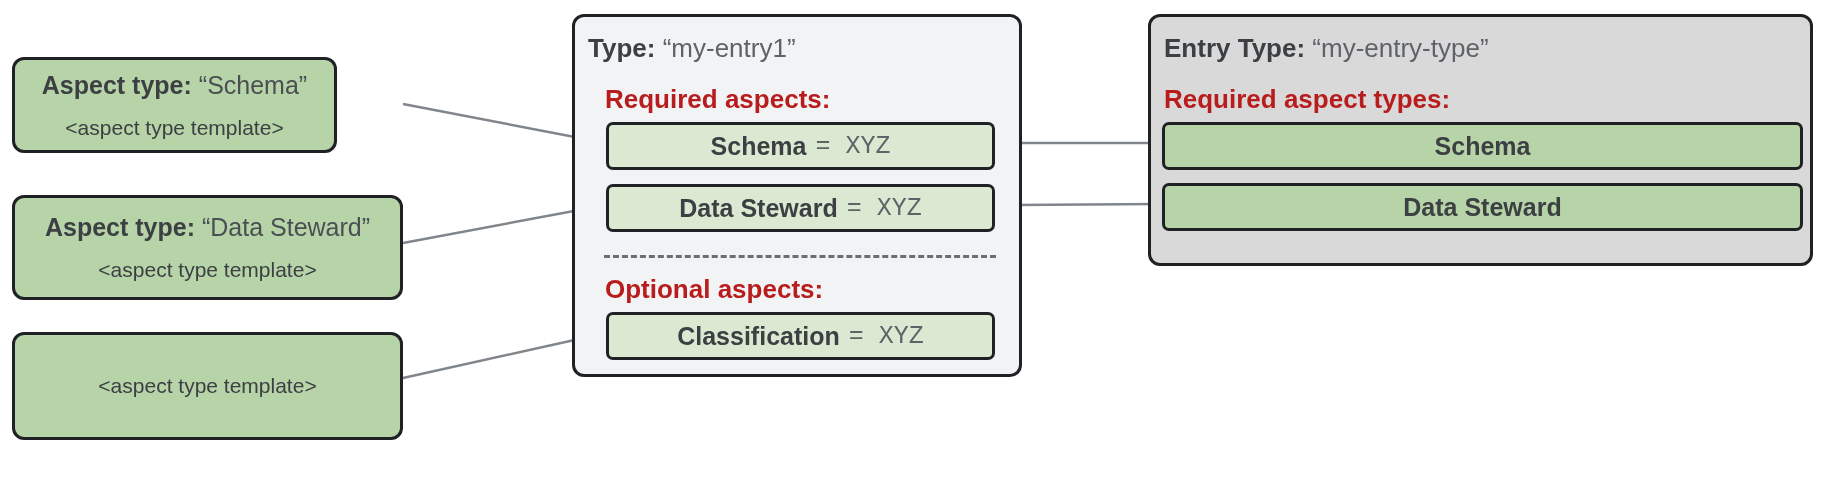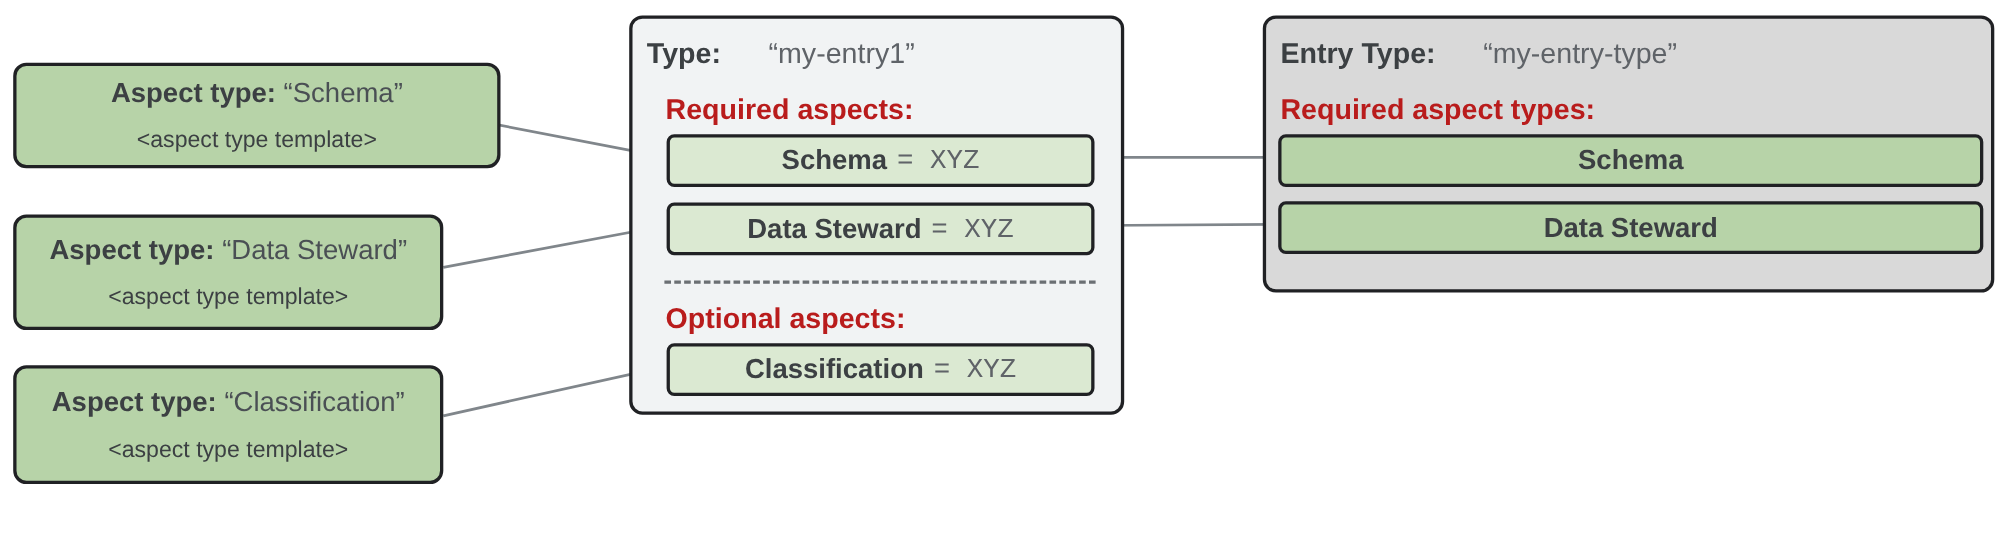--- a/index.html
+++ b/index.html
@@ -73,21 +73,21 @@
     background: #f1f3f4;
     padding: 0;
   }
   .panel-title {
     position: absolute;
     font-size: 26px;
     color: #3c4043;
     white-space: nowrap;
   }
   .panel-title .k { font-weight: bold; color: #3c4043; }
-  .panel-title .v { font-weight: normal; color: #5f6368; margin-left: 36px; }
+  .panel-title .v { font-weight: normal; color: #5f6368; }
 
   .section-label {
     position: absolute;
     font-size: 26px;
     color: #b91c1c;
     font-weight: bold;
     white-space: nowrap;
   }
 
   .aspect-chip {
@@ -152,41 +152,37 @@
 
     <line x1="403" y1="243" x2="606" y2="205" stroke="#80868b" stroke-width="2.5"></line>
 
     <line x1="403" y1="378" x2="606" y2="333" stroke="#80868b" stroke-width="2.5"></line>
 
     <line x1="996" y1="143" x2="1159" y2="143" stroke="#80868b" stroke-width="2.5"></line>
 
     <line x1="996" y1="205" x2="1159" y2="204" stroke="#80868b" stroke-width="2.5"></line>
   </svg>
 
-  <div class="node aspect-type-card" style="left:12px; top:57px; width:443px; height:96px;">
+  <div class="node aspect-type-card" style="left:12px; top:57px; width:325px; height:96px;">
     <div class="line-1">
       <span class="k">Aspect type:</span>
       <span class="v">“Schema”</span>
     </div>
     <div class="line-2">&lt;aspect type template&gt;</div>
   </div>
 
   <div class="node aspect-type-card" style="left:12px; top:195px; width:391px; height:105px;">
     <div class="line-1">
       <span class="k">Aspect type:</span>
       <span class="v">“Data Steward”</span>
     </div>
     <div class="line-2">&lt;aspect type template&gt;</div>
   </div>
 
   <div class="node aspect-type-card" style="left:12px; top:332px; width:391px; height:108px;">
-    <div class="line-1">
-      <span class="k">Aspect type:</span>
-      <span class="v">“Classification”</span>
-    </div>
     <div class="line-2">&lt;aspect type template&gt;</div>
   </div>
 
   <div class="node entry-panel" style="left:572px; top:14px; width:450px; height:363px;">
 
     <div class="panel-title" style="left:13px; top:16px;">
       <span class="k">Type:</span>
       <span class="v">“my-entry1”</span>
     </div>
 

